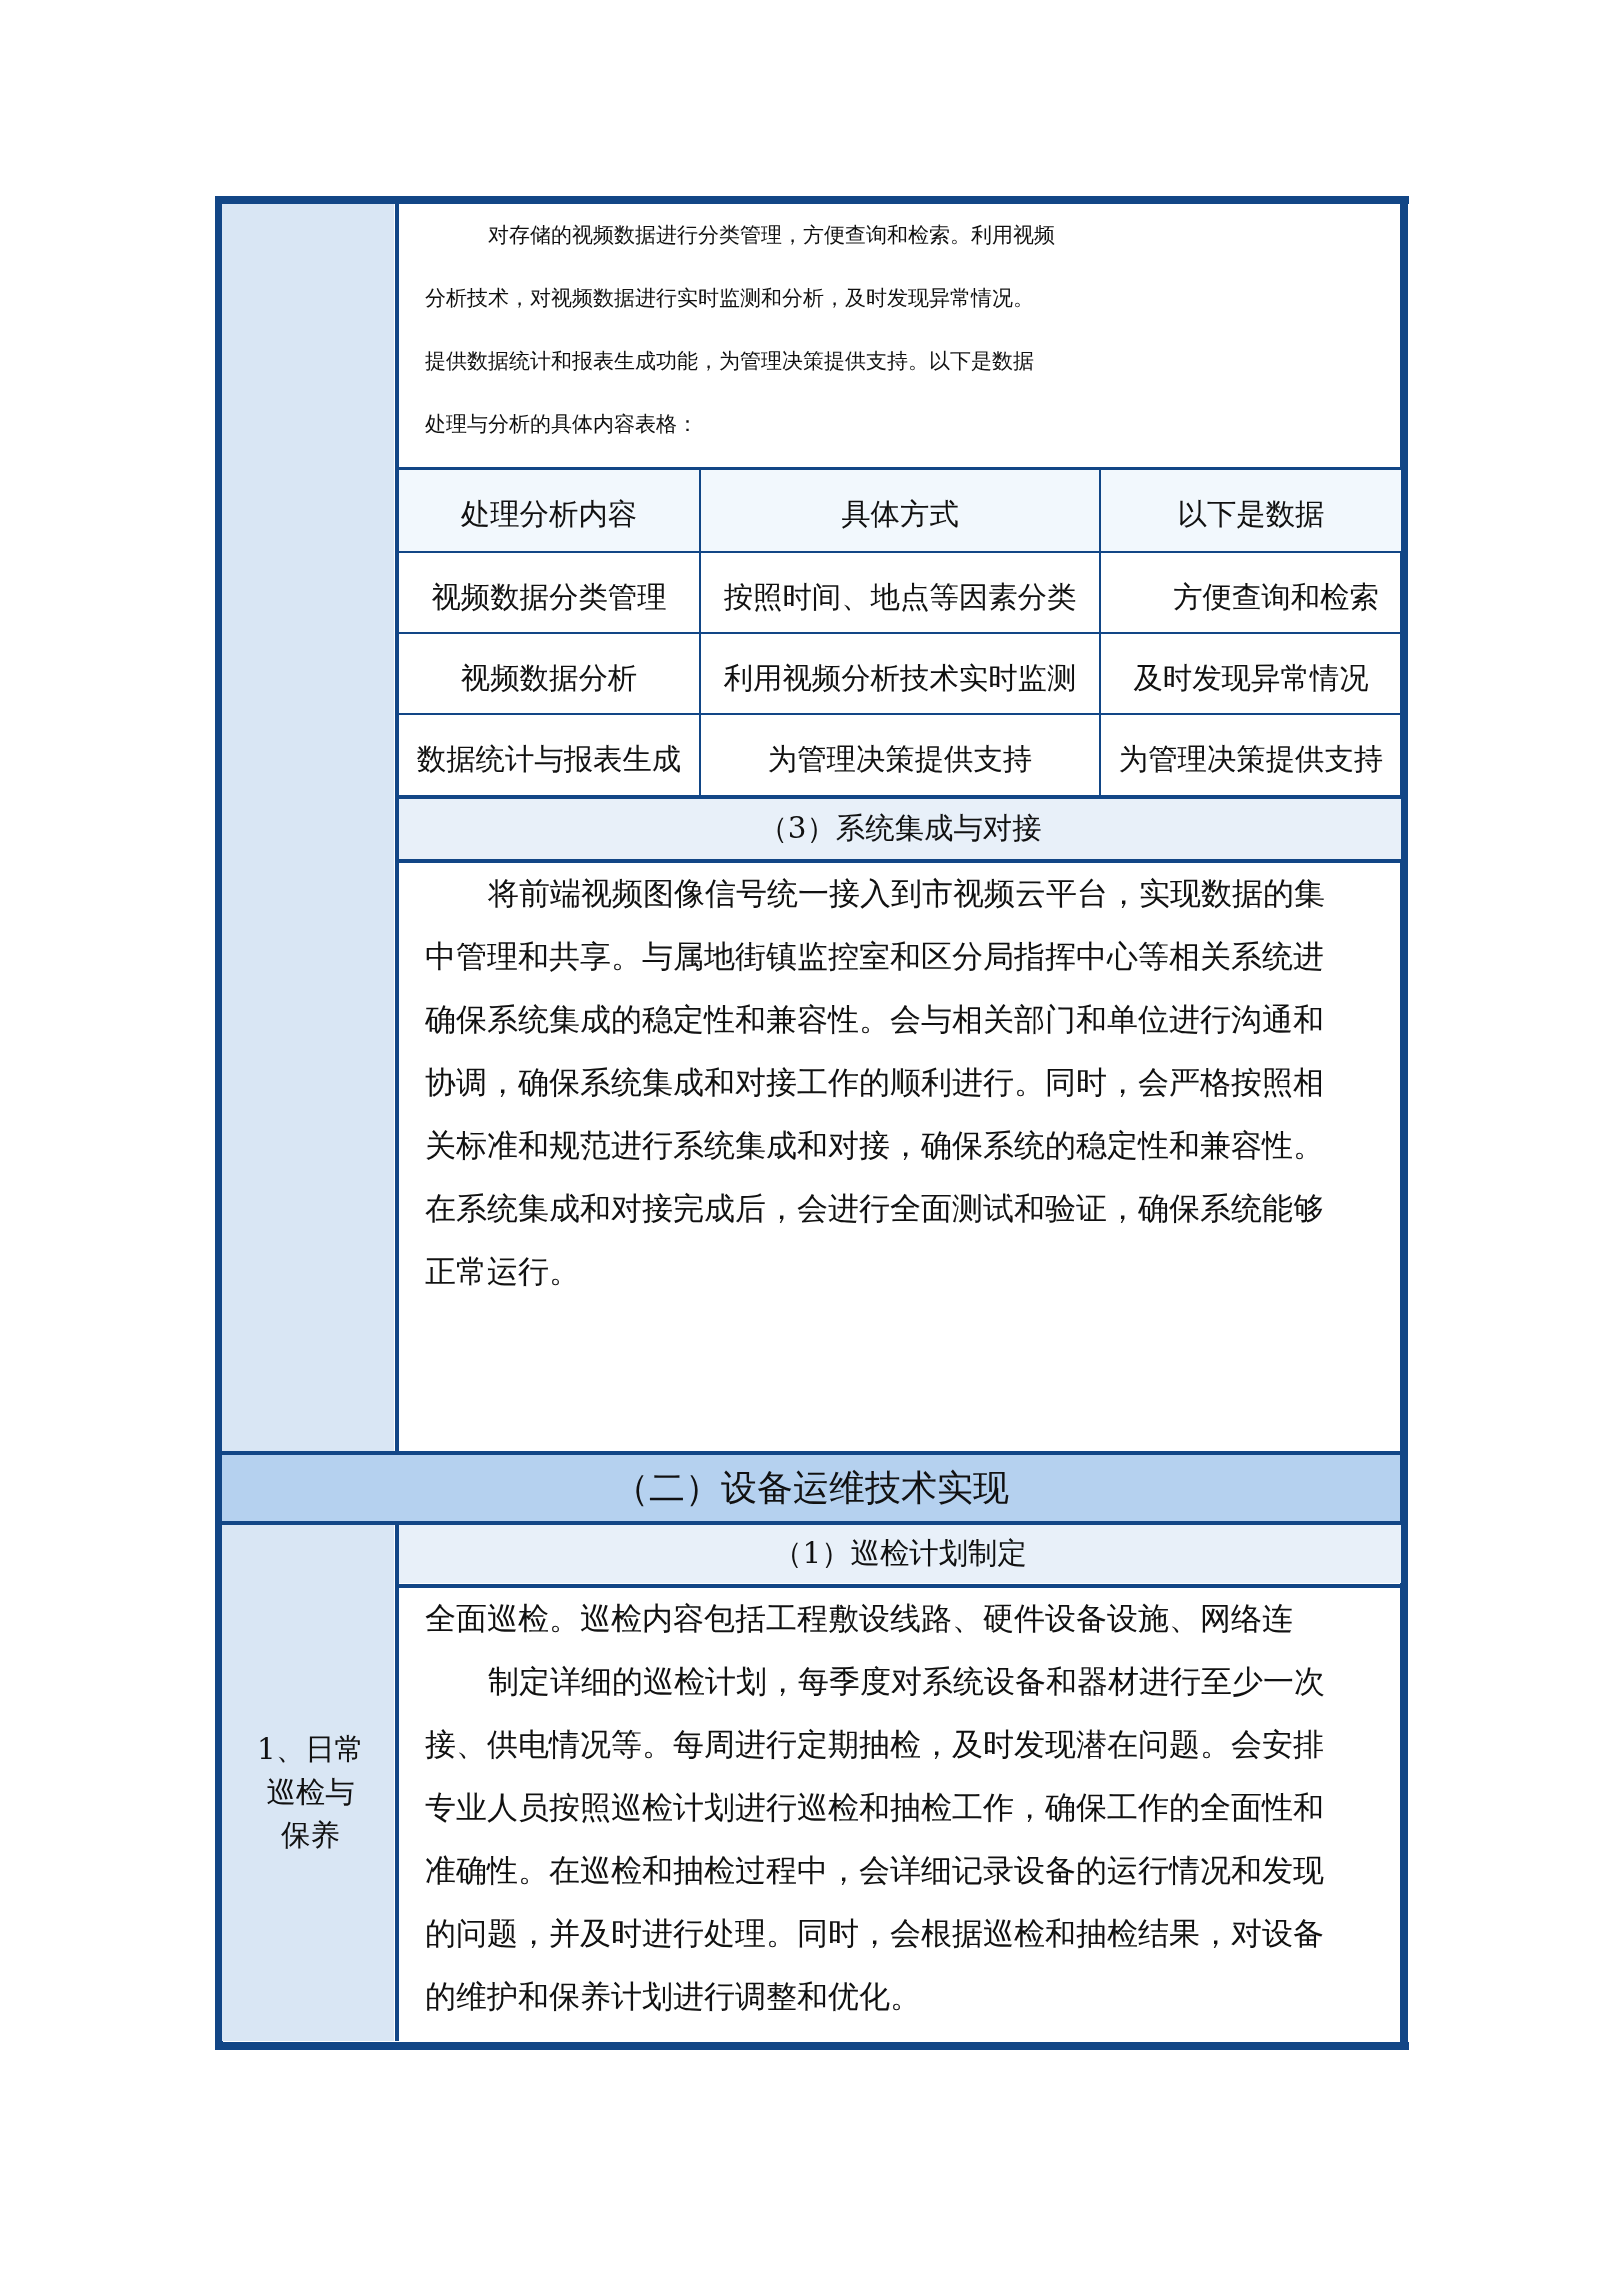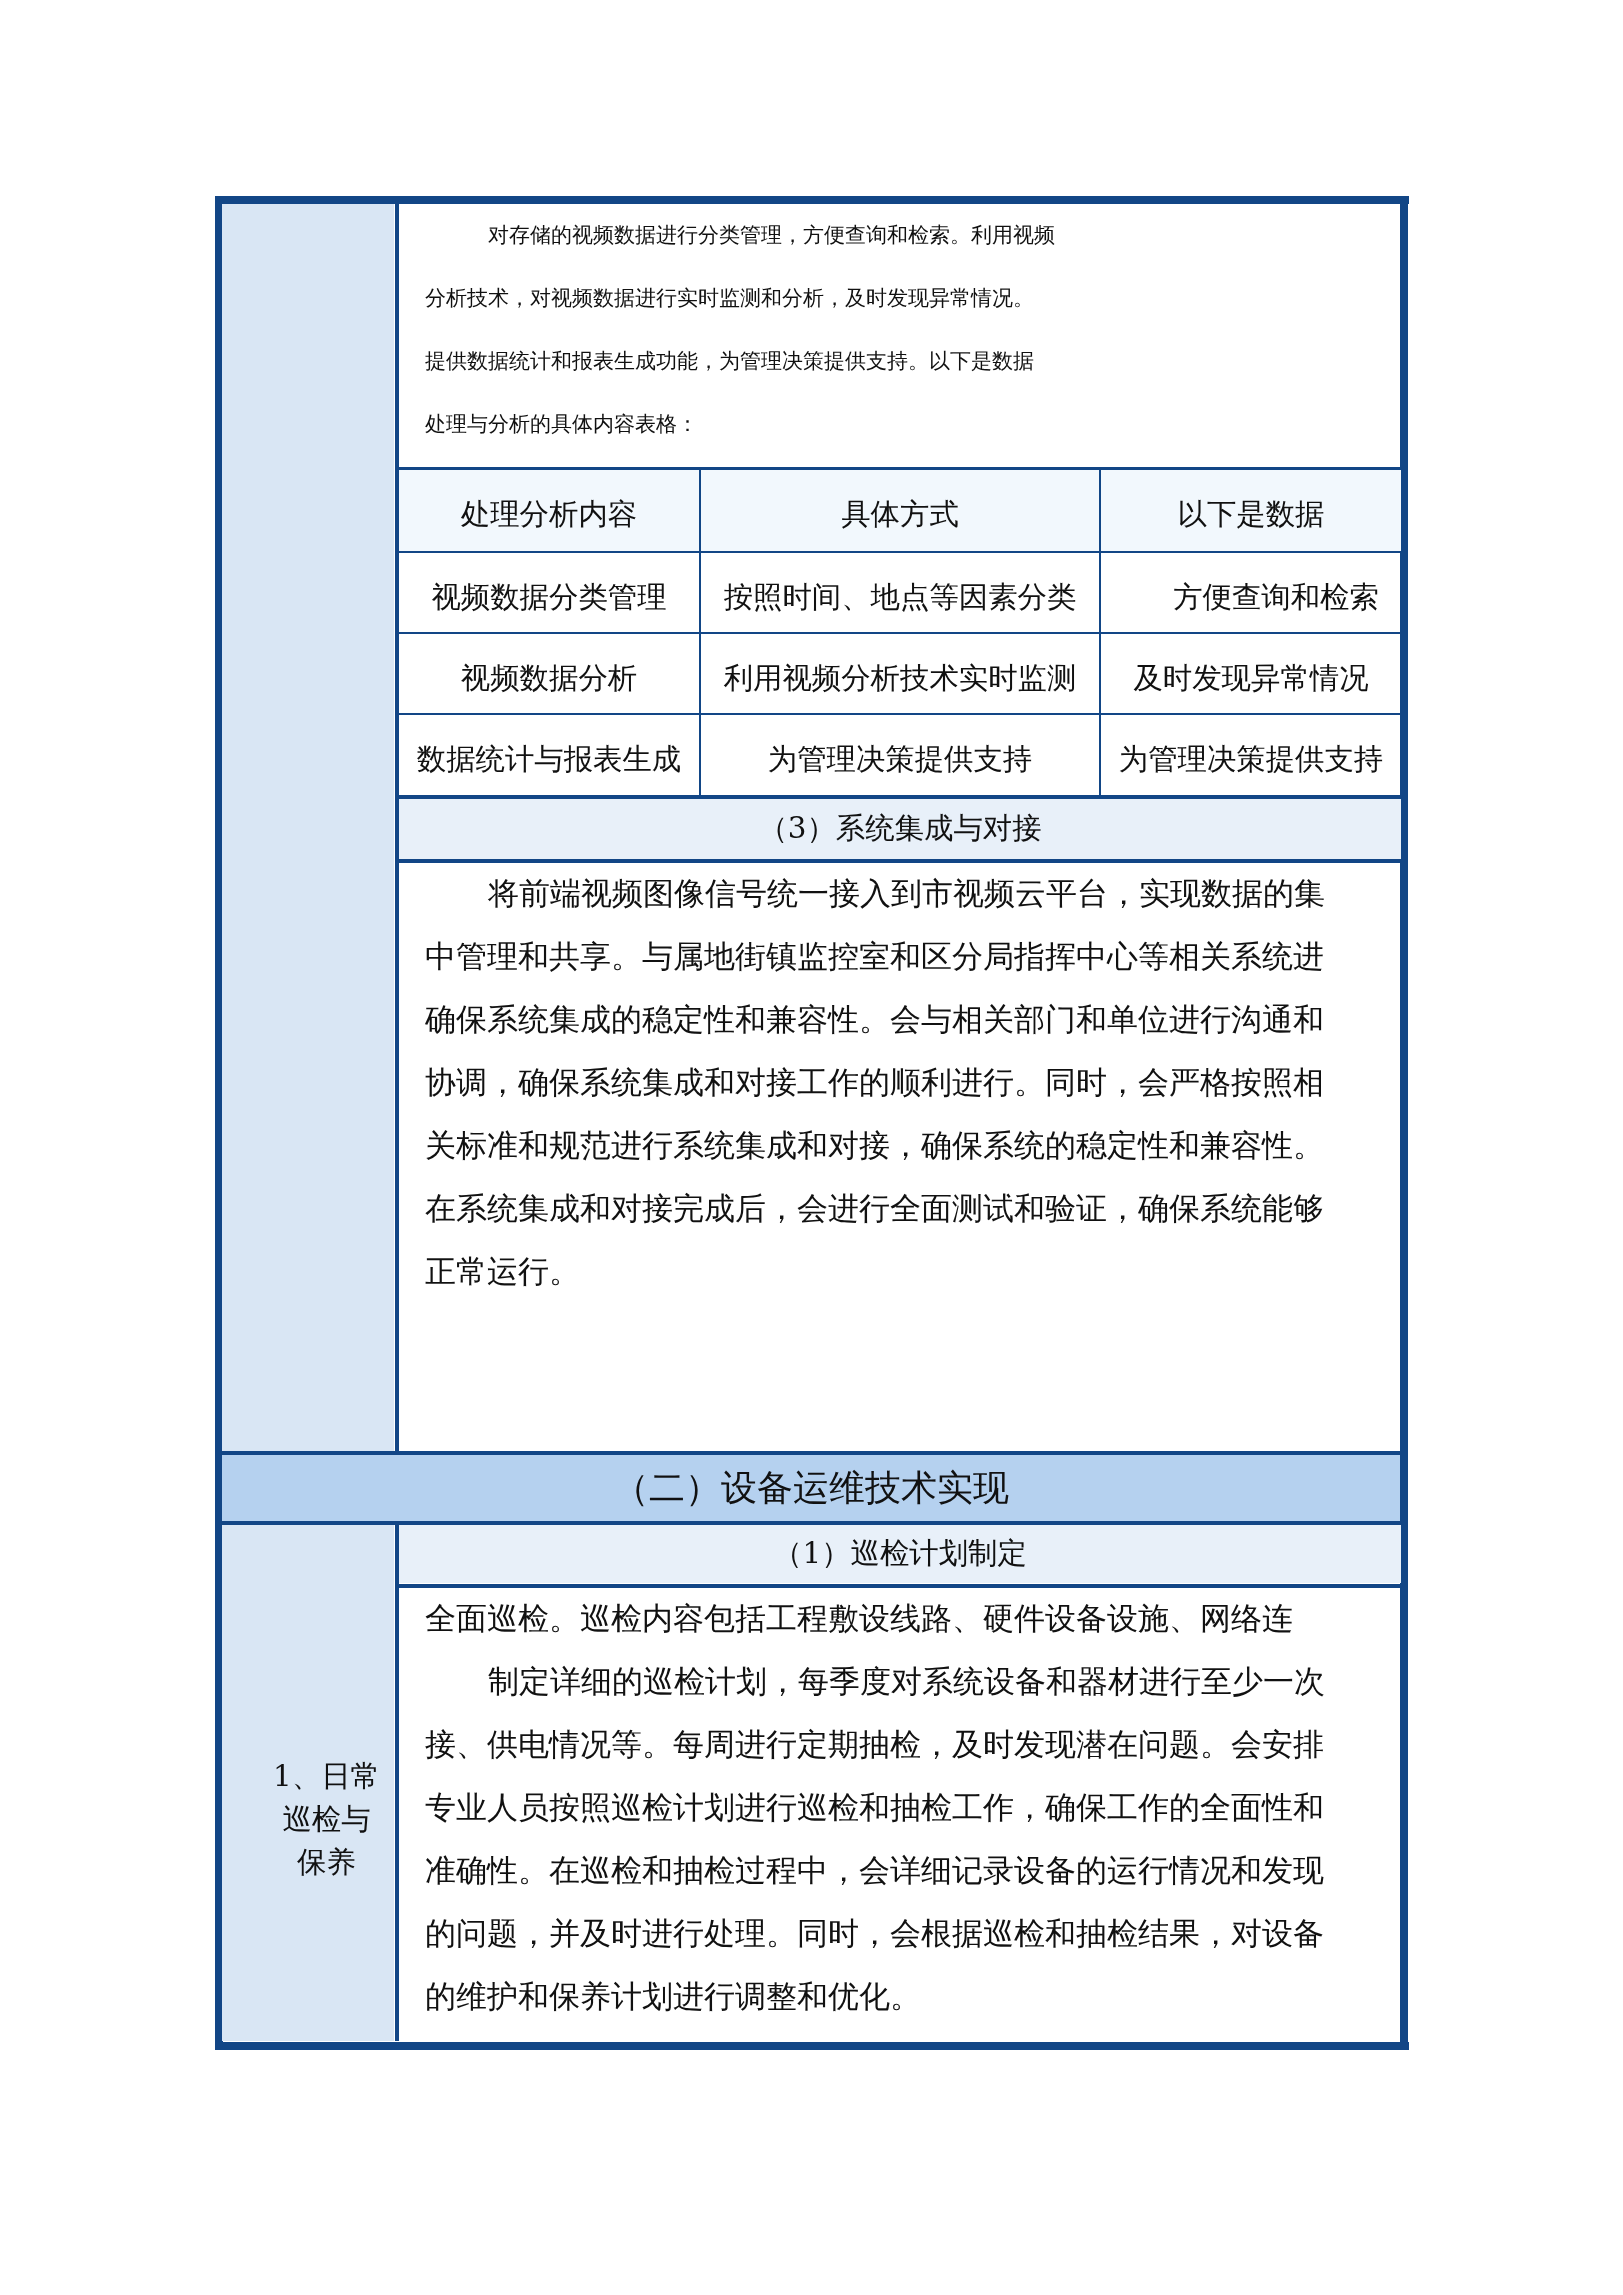--- a/index.html
+++ b/index.html
@@ -76,21 +76,21 @@
   <span class="para-line">在系统集成和对接完成后，会进行全面测试和验证，确保系统能够</span>
   <span class="para-line">正常运行。</span>
 </div>
 
 <div class="abs bar" style="left:222px;top:1451px;width:1178px;height:3.9px;"></div>
 <div class="abs sec-head center-text" style="left:222px;top:1455px;width:1178px;height:66px;font-size:36px;">（二）设备运维技术实现</div>
 <div class="abs bar" style="left:222px;top:1521px;width:1178px;height:3.9px;"></div>
 
 <div class="abs left-col" style="left:222px;top:1525px;width:172px;height:516px;"></div>
 <div class="abs bar" style="left:395px;top:1525px;width:3.9px;height:516px;"></div>
-<div class="abs left-label" style="left:238px;top:1728px;width:177px;margin-top:27px;">
+<div class="abs left-label" style="left:222px;top:1728px;width:177px;">
   <div>1、日常</div>
   <div>巡检与</div>
   <div>保养</div>
 </div>
 
 <div class="abs sub-head center-text" style="left:399px;top:1525px;width:1002px;height:58px;">（1）巡检计划制定</div>
 <div class="abs bar" style="left:399px;top:1584px;width:1002px;height:3.9px;"></div>
 
 <div class="abs" style="left:425px;top:1587px;width:955px;font-size:31px;line-height:63px;">
   <span class="para-line">全面巡检。巡检内容包括工程敷设线路、硬件设备设施、网络连</span>

